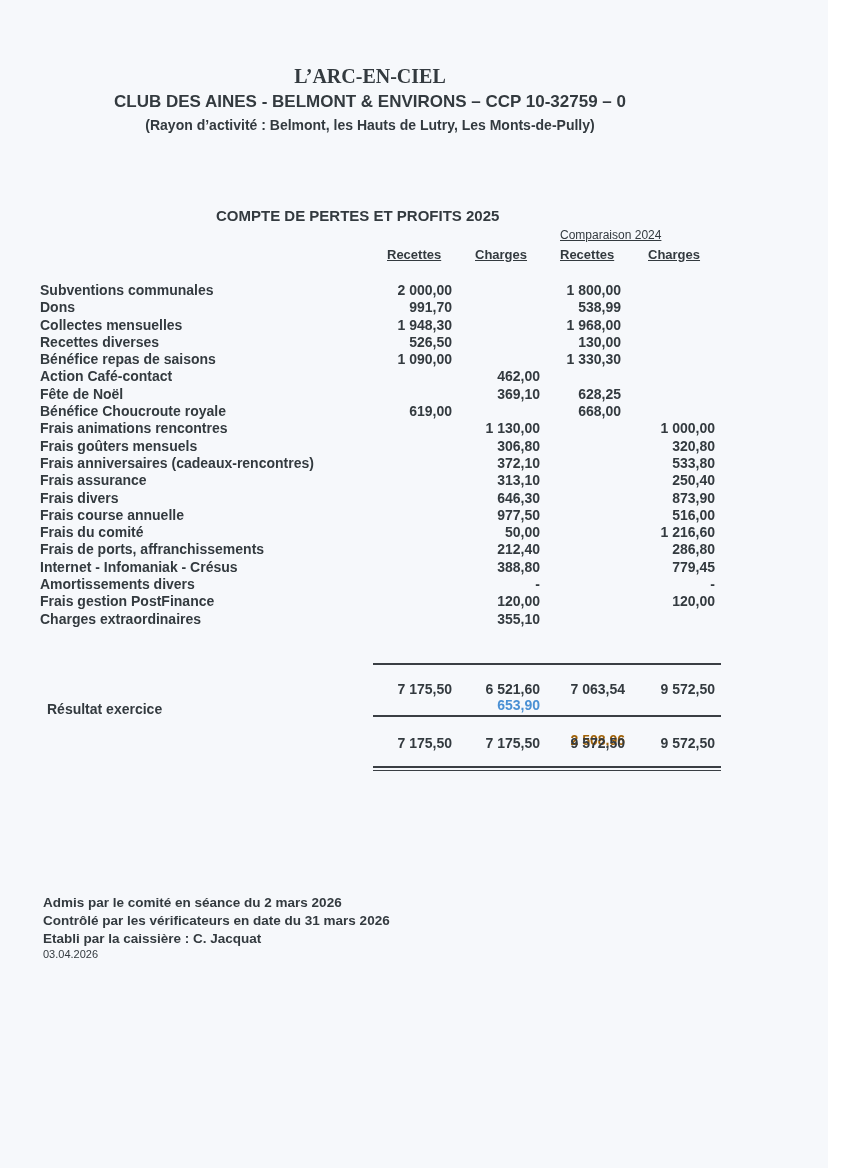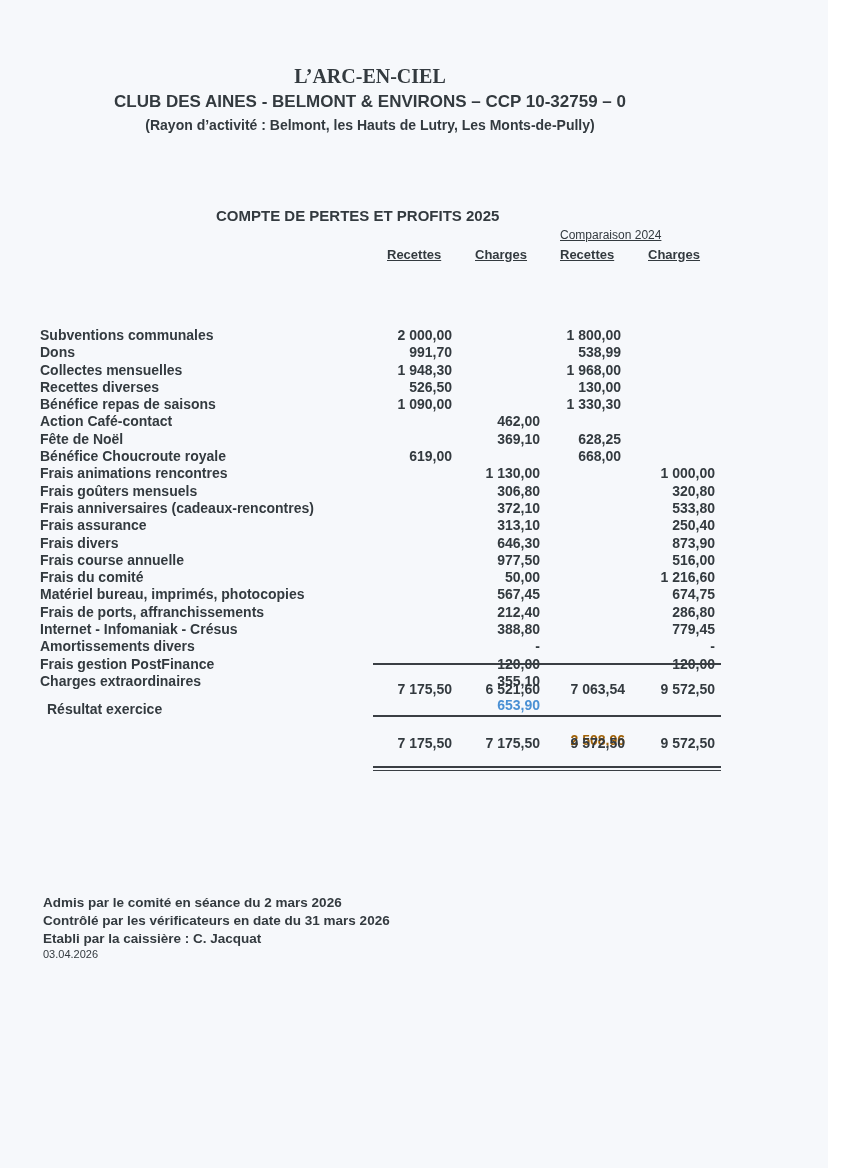--- a/index.html
+++ b/index.html
@@ -16,21 +16,21 @@
   }
   .header { position: absolute; left: 0; width: 848px; text-align: center; font-weight: bold; }
   .h-title { top: 65px; font-size: 20px; left: 0; width: 740px; font-family: Liberation Serif, serif; }
   .h-sub { top: 92px; font-size: 17px; left: 0; width: 740px; }
   .h-scope { top: 117px; font-size: 14px; left: 0; width: 740px; }
 
   .report-title { position: absolute; left: 216px; top: 207px; font-size: 15px; font-weight: bold; }
   .compare-title { position: absolute; left: 560px; top: 228px; font-size: 12px; font-weight: normal; text-decoration: underline; }
   .col-head { position: absolute; top: 247px; font-size: 13px; font-weight: bold; text-decoration: underline; }
 
-  .rows { position: absolute; left: 40px; top: 282px; width: 700px; margin-top: 45px; }
+  .rows { position: absolute; left: 40px; top: 282px; width: 700px; }
   .row { position: relative; height: 17.3px; font-size: 14px; font-weight: bold; }
   .row .label { position: absolute; left: 0; top: 0; white-space: nowrap; }
   .row .num { position: absolute; top: 0; text-align: right; width: 100px; white-space: nowrap; }
   .c1 { left: 312px; }  
   .c2 { left: 400px; }  
   .c3 { left: 481px; }  
   .c4 { left: 575px; }  
 
   .rule { position: absolute; left: 373px; width: 348px; height: 2px; background: #3a3f44; }
   .rule.double { height: 1.5px; }
@@ -159,27 +159,20 @@
       <span class="num c4">516,00</span>
     </div>
     <div class="row">
       <span class="label">Frais du comité</span>
       <span class="num c1"></span>
       <span class="num c2">50,00</span>
       <span class="num c3"></span>
       <span class="num c4">1 216,60</span>
     </div>
     <div class="row">
-      <span class="label">Matériel bureau, imprimés, photocopies</span>
-      <span class="num c1"></span>
-      <span class="num c2">567,45</span>
-      <span class="num c3"></span>
-      <span class="num c4">674,75</span>
-    </div>
-    <div class="row">
       <span class="label">Frais de ports, affranchissements</span>
       <span class="num c1"></span>
       <span class="num c2">212,40</span>
       <span class="num c3"></span>
       <span class="num c4">286,80</span>
     </div>
     <div class="row">
       <span class="label">Internet - Infomaniak - Crésus</span>
       <span class="num c1"></span>
       <span class="num c2">388,80</span>

